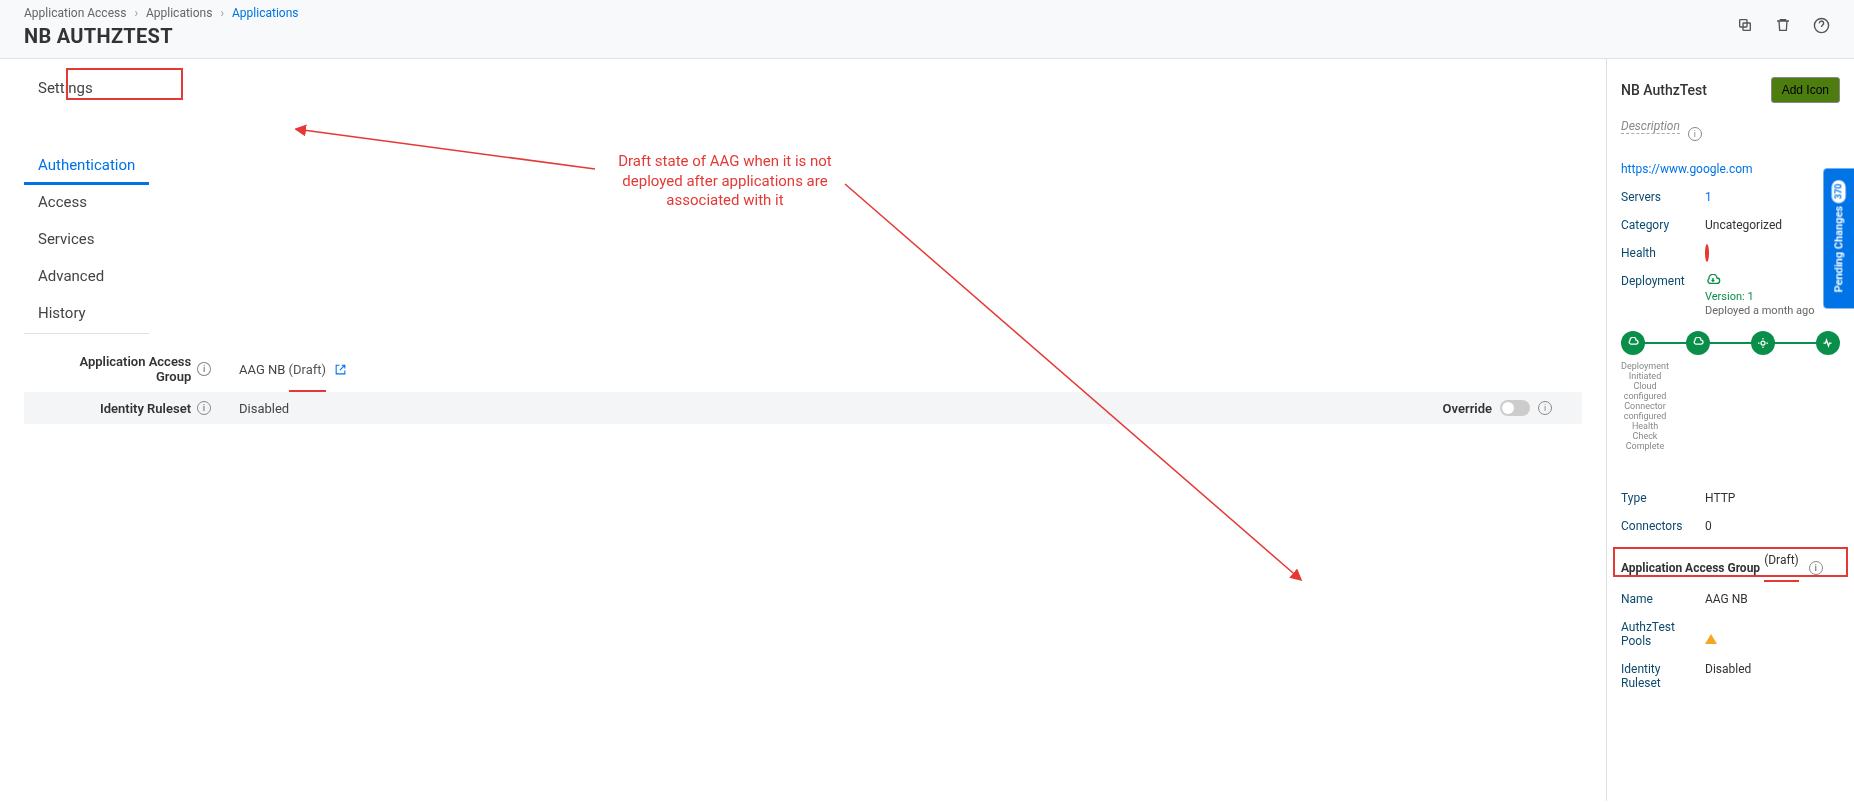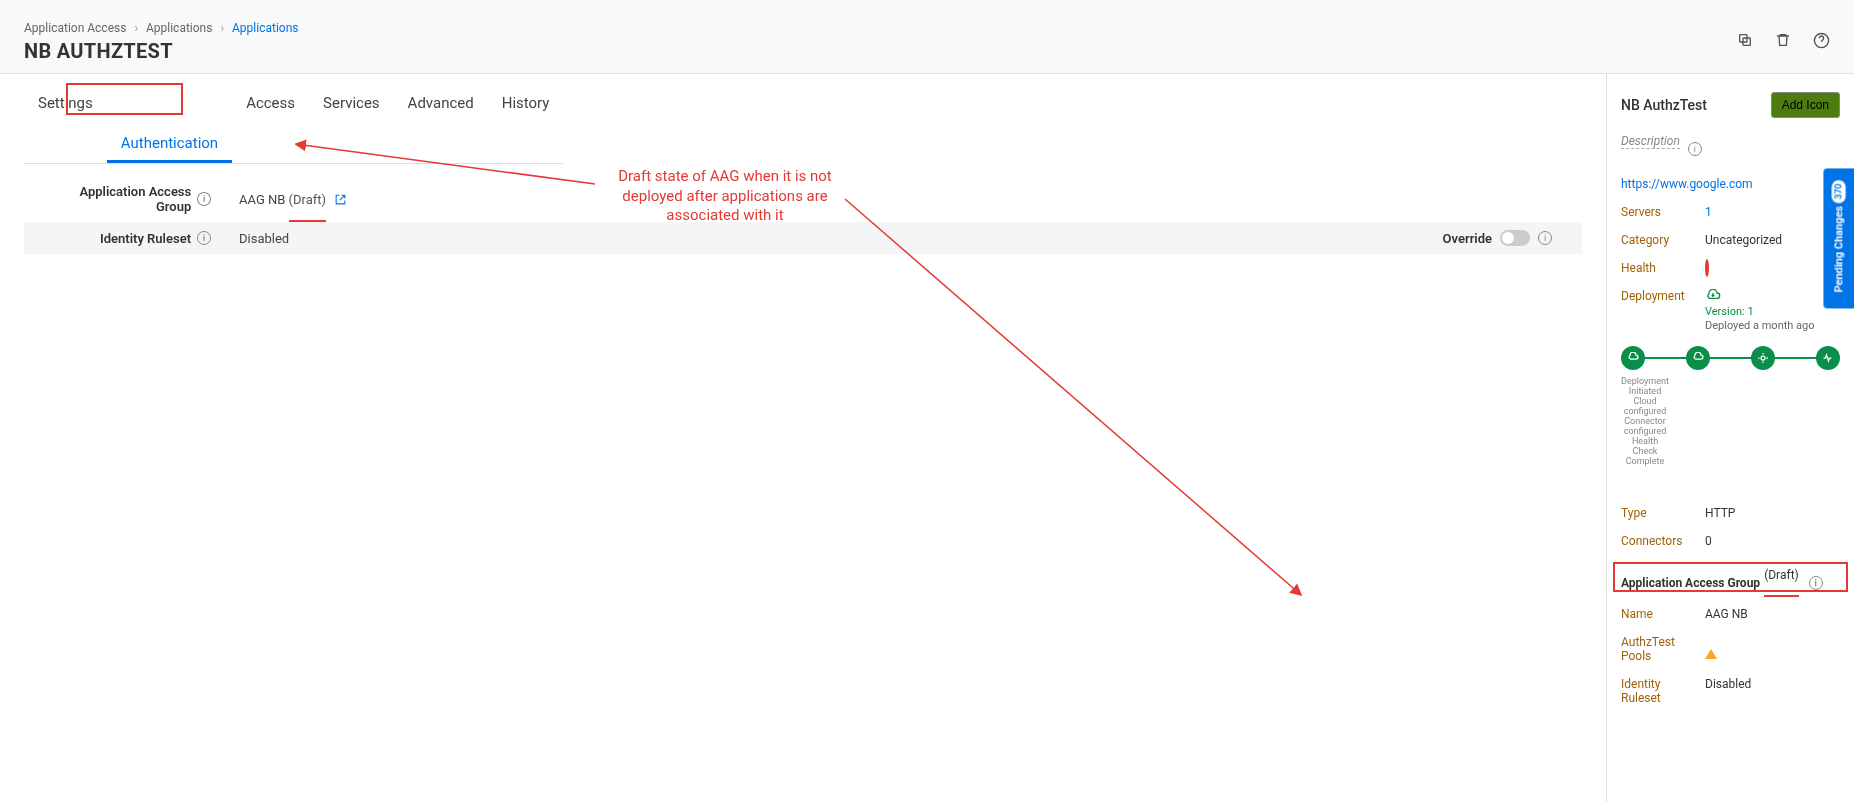--- a/index.html
+++ b/index.html
@@ -10,21 +10,21 @@
   background: #fff;
   width: 1854px;
   height: 802px;
   position: relative;
   overflow: hidden;
 }
 .header-bar {
   display: flex;
   align-items: flex-start;
   justify-content: space-between;
-  padding: 21px 24px 10px 24px;
+  padding: 6px 24px 10px 24px;
   border-bottom: 1px solid #e0e0e0;
   background: #f8f9fa;
 }
 .breadcrumb {
   font-size: 12px;
   color: #666;
   margin-bottom: 4px;
 }
 .breadcrumb a { color: #0073e6; text-decoration: none; }
 .breadcrumb .sep { color: #999; margin: 0 5px; }
@@ -56,20 +56,21 @@
   flex: 1;
   padding: 12px 24px;
   position: relative;
 }
 .tabs {
   display: flex;
   gap: 0;
   border-bottom: 1px solid #e0e0e0;
   margin-bottom: 12px;
   width: fit-content;
+  flex-direction: column;
 }
 .tab {
   padding: 8px 14px;
   font-size: 15px;
   color: #444;
   cursor: pointer;
   border-bottom: 3px solid transparent;
 }
 .tab.active {
   color: #0073e6;
@@ -181,21 +182,21 @@
 }
 .desc-lbl {
   font-style: italic;
   color: #888;
   border-bottom: 1px dashed #aaa;
   display: inline-block;
   margin-bottom: 14px;
 }
 .url-link { color: #0073e6; text-decoration: none; display: block; margin-bottom: 14px; font-size: 12px; }
 .kv { display: flex; gap: 12px; margin-bottom: 14px; align-items: flex-start; }
-.kv .k { width: 72px; color: #a16207; }
+.kv .k { width: 72px; color: #0c4a6e; }
 .kv .v { color: #333; flex: 1; }
 .kv .v.link { color: #0073e6; }
 .deploy-v { color: #0a8f4a; font-size: 11px; }
 .deploy-sub { color: #666; font-size: 11px; }
 .progress {
   display: flex;
   align-items: center;
   justify-content: space-between;
   margin: 14px 0 6px 0;
   position: relative;

